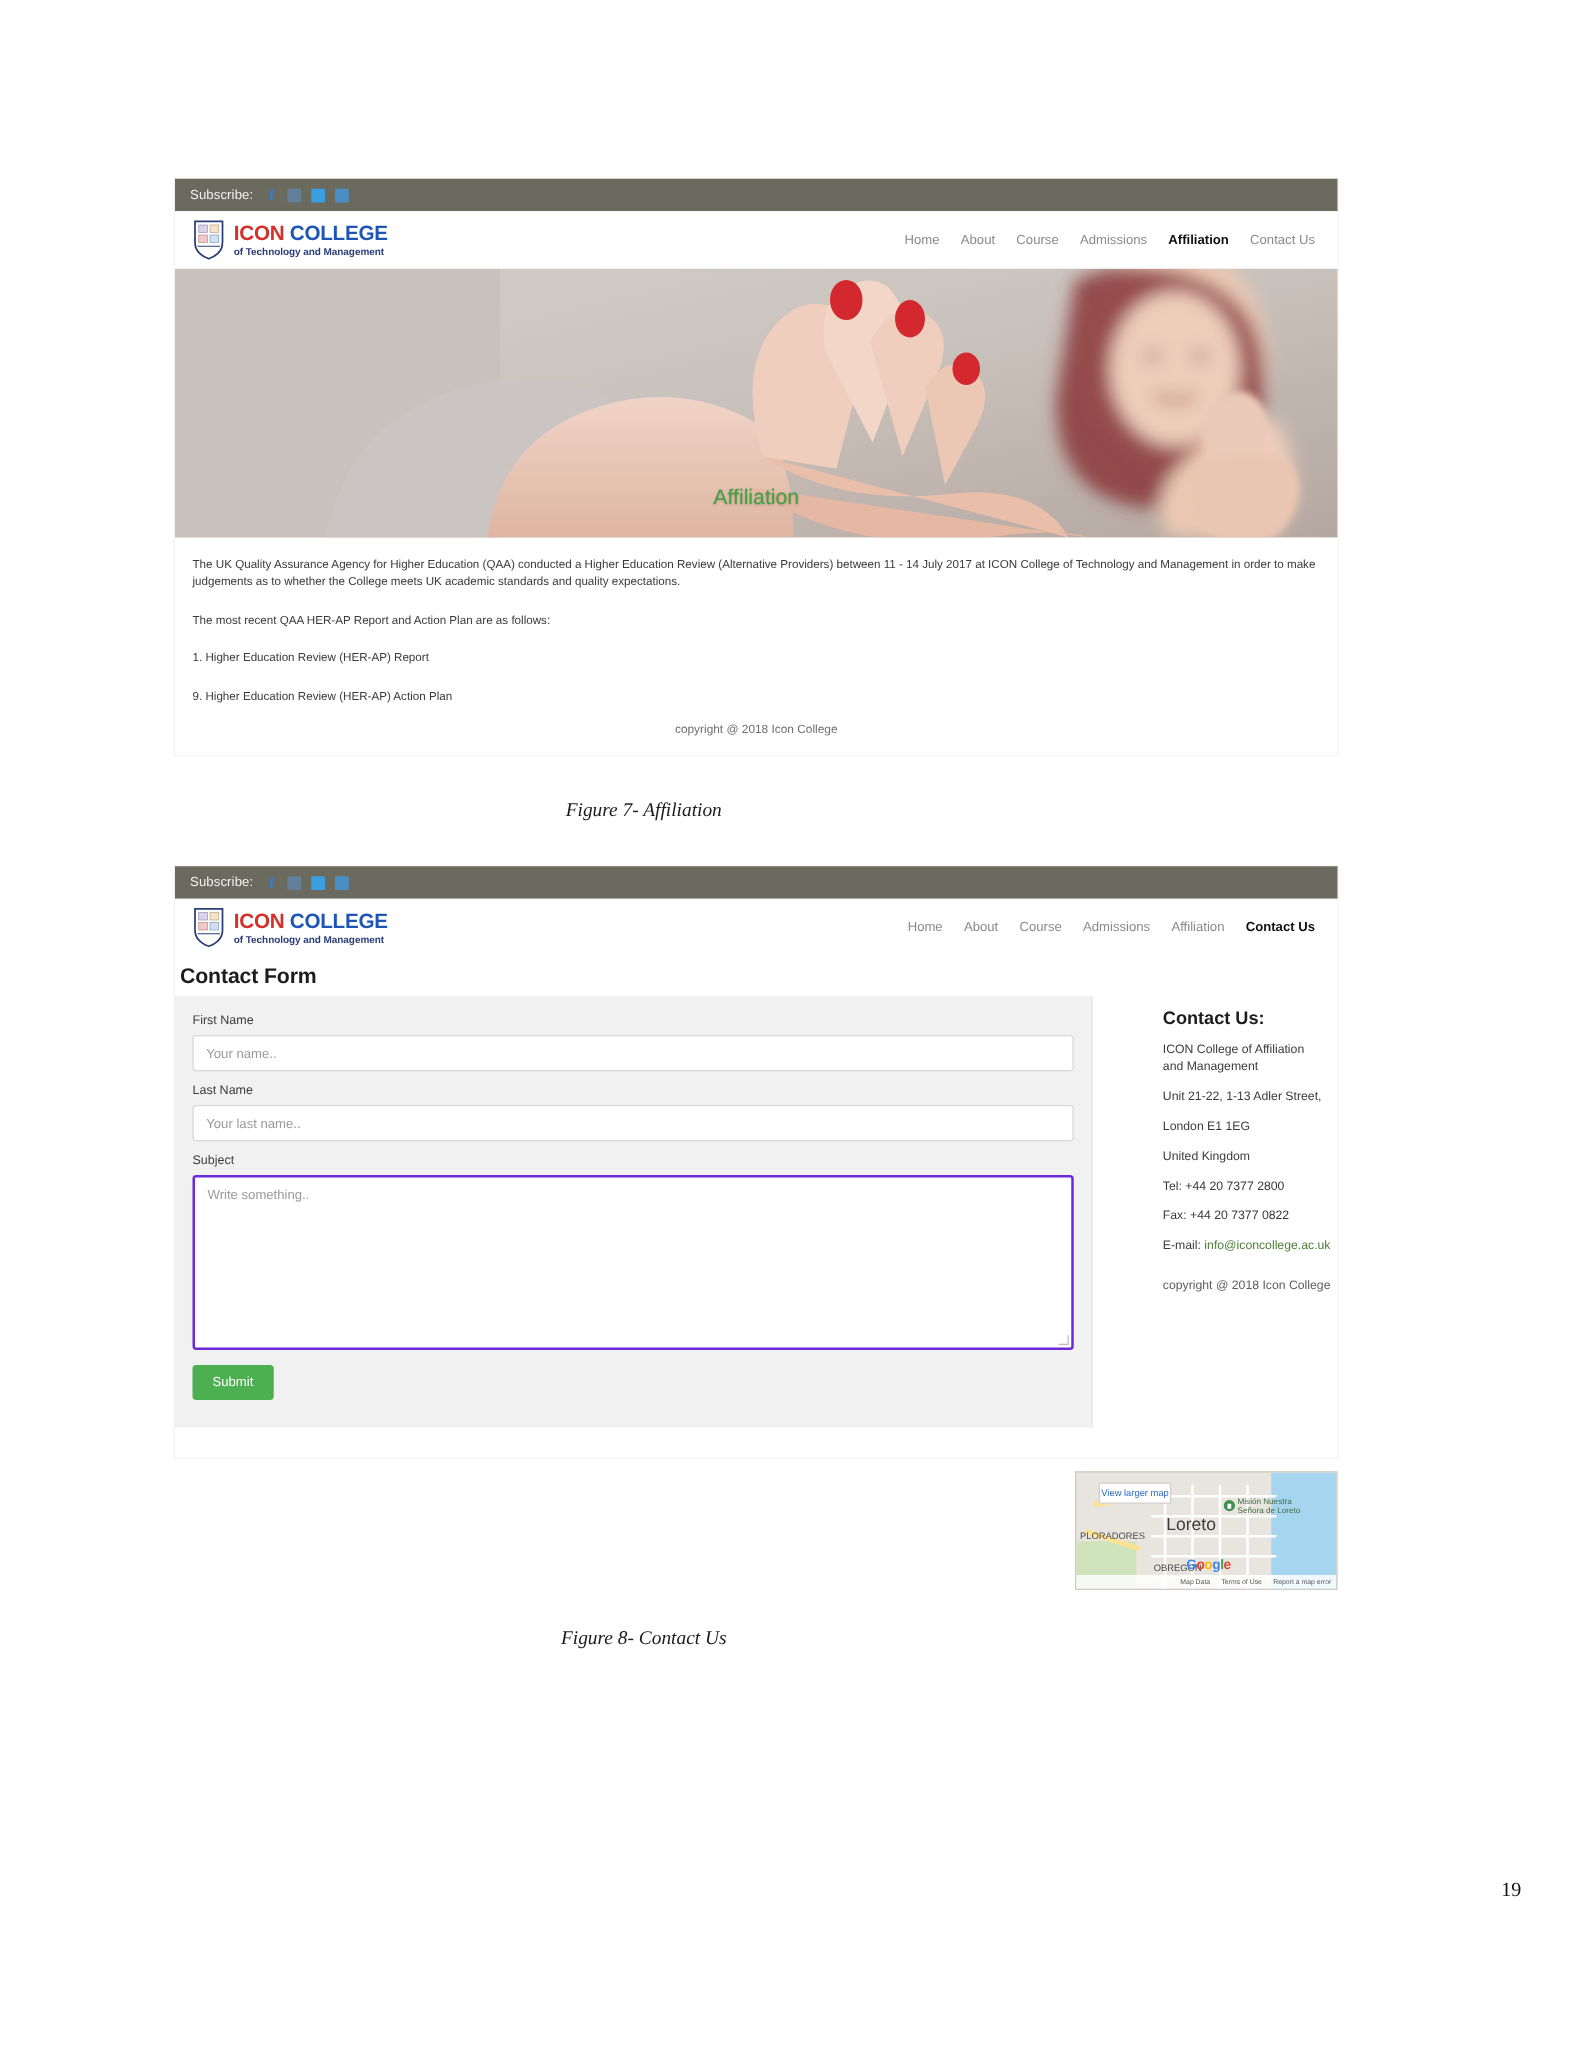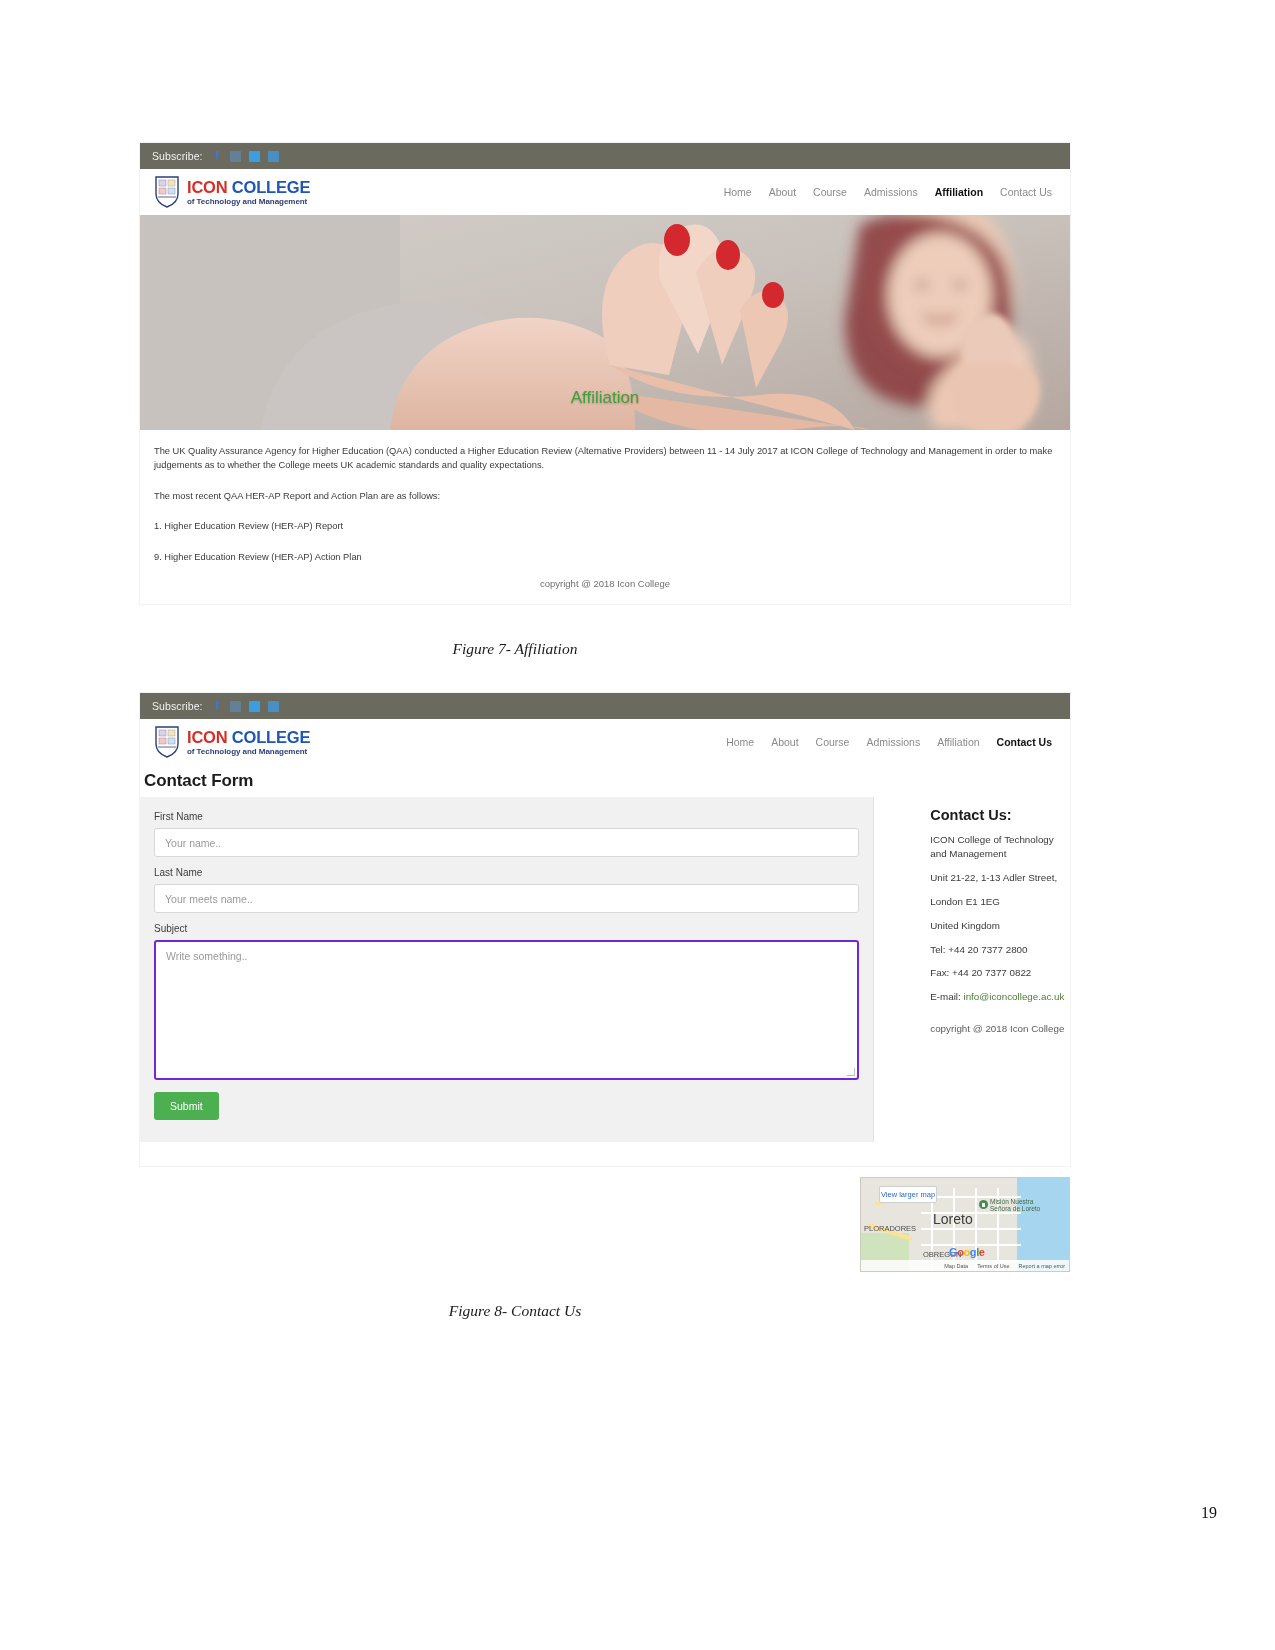--- a/index.html
+++ b/index.html
@@ -461,35 +461,35 @@
 
     <div class="cf-wrap">
       <form class="cf-panel">
         <label class="cf-label">First Name</label>
         <div class="cf-input">
           <span>Your name..</span>
         </div>
 
         <label class="cf-label">Last Name</label>
         <div class="cf-input">
-          <span>Your meets name..</span>
+          <span>Your last name..</span>
         </div>
 
         <label class="cf-label">Subject</label>
         <div class="cf-textarea">
           <span>Write something..</span>
         </div>
 
         <button class="cf-submit">Submit</button>
       </form>
 
       <aside class="cf-side">
         <h3>Contact Us:</h3>
         <p>
-          <span>ICON College of Technology</span><br>
+          <span>ICON College of Affiliation</span><br>
           <span>and Management</span>
         </p>
         <p>Unit 21-22, 1-13 Adler Street,</p>
         <p>London E1 1EG</p>
         <p>United Kingdom</p>
         <p>Tel: +44 20 7377 2800</p>
         <p>Fax: +44 20 7377 0822</p>
         <p class="email"><span>E-mail: </span><span class="addr">info@iconcollege.ac.uk</span></p>
         <p class="cr">copyright @ 2018 Icon College</p>
       </aside>

